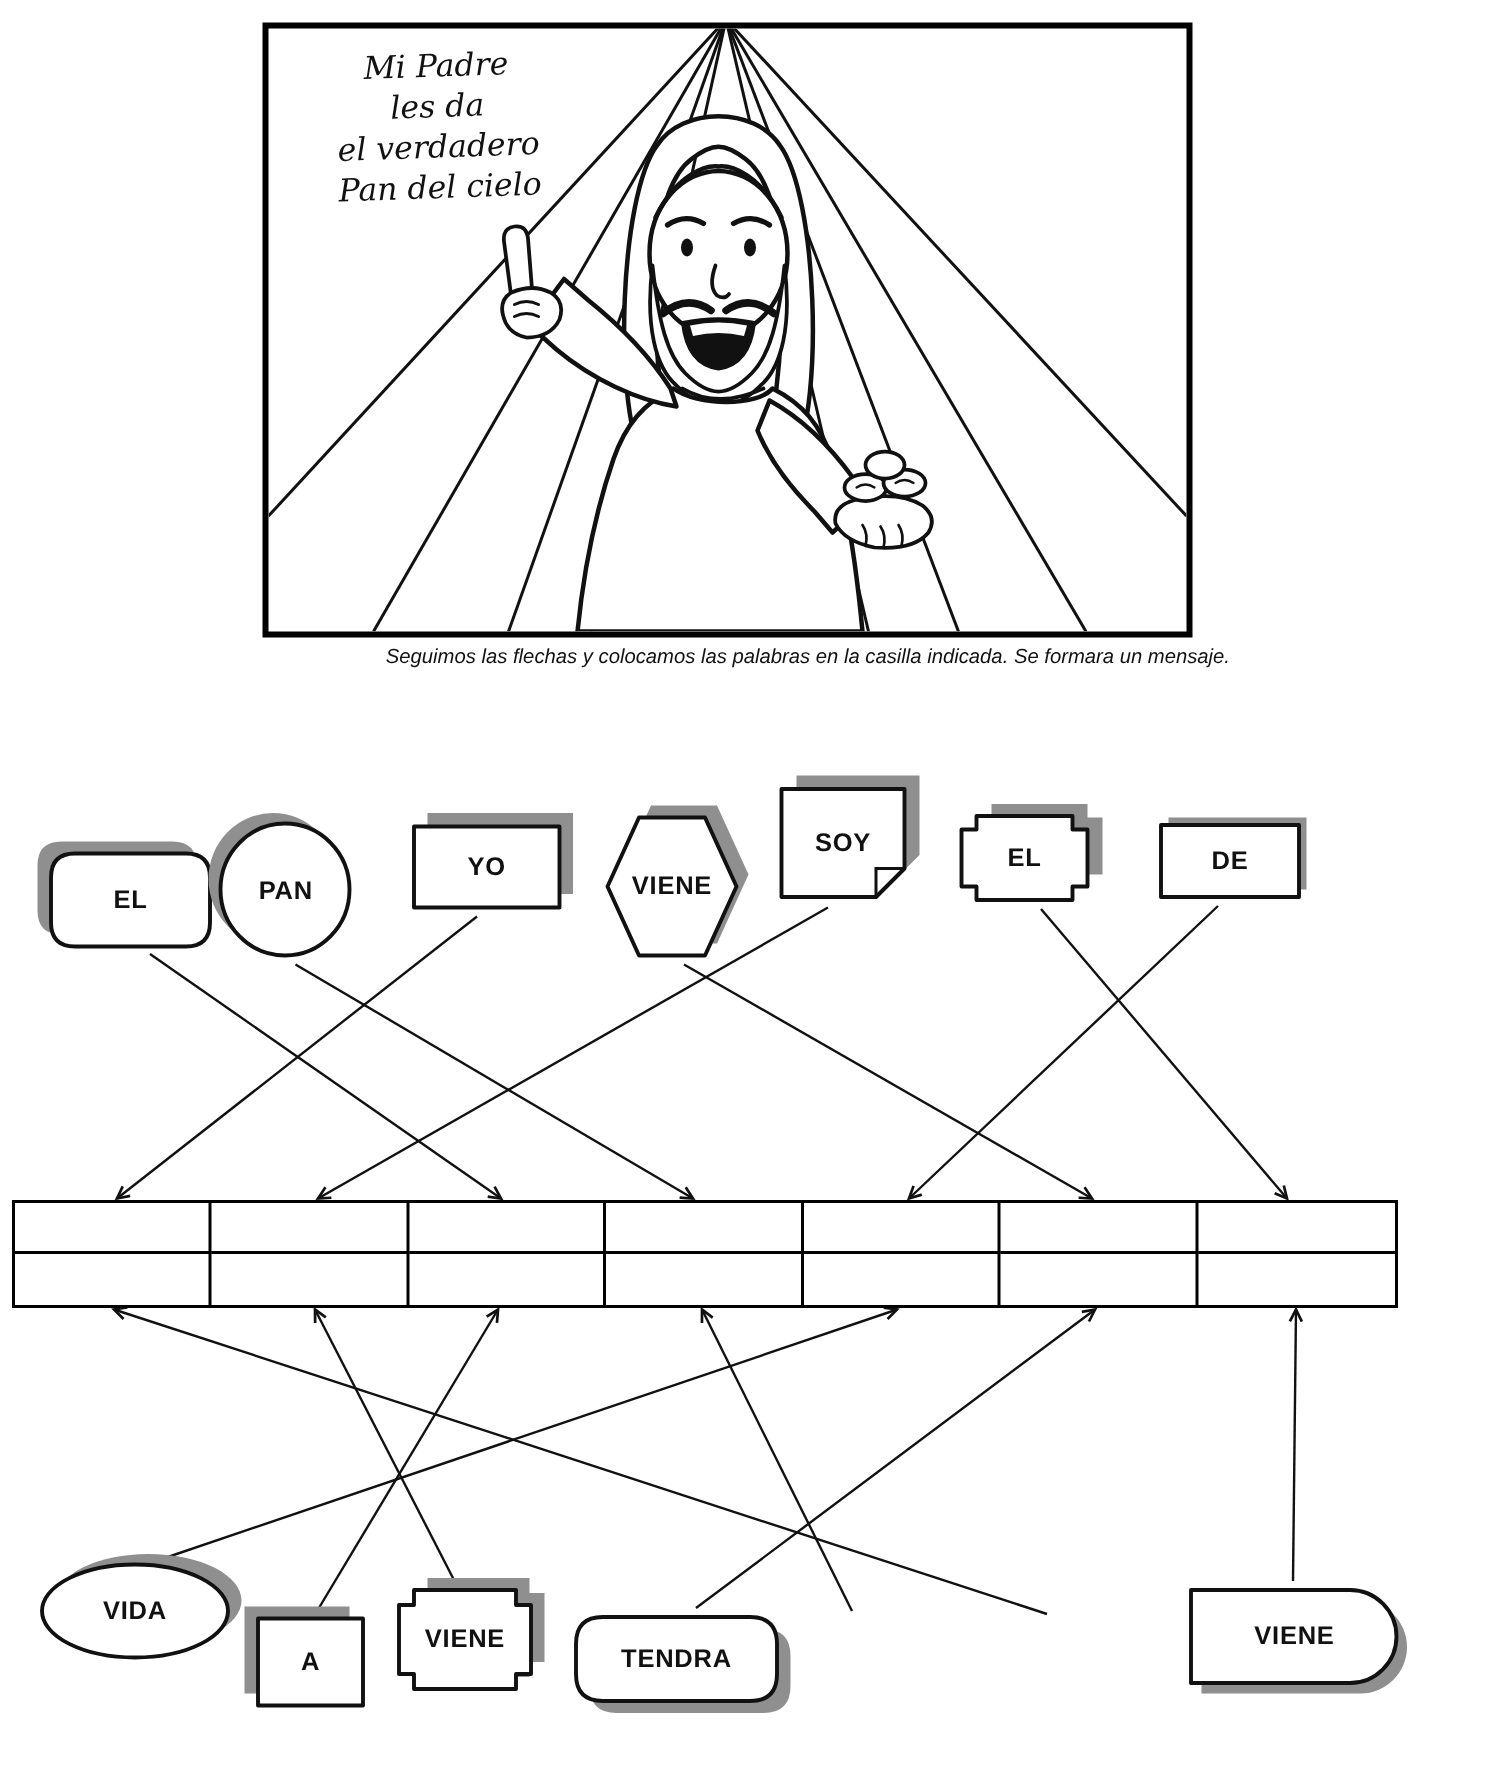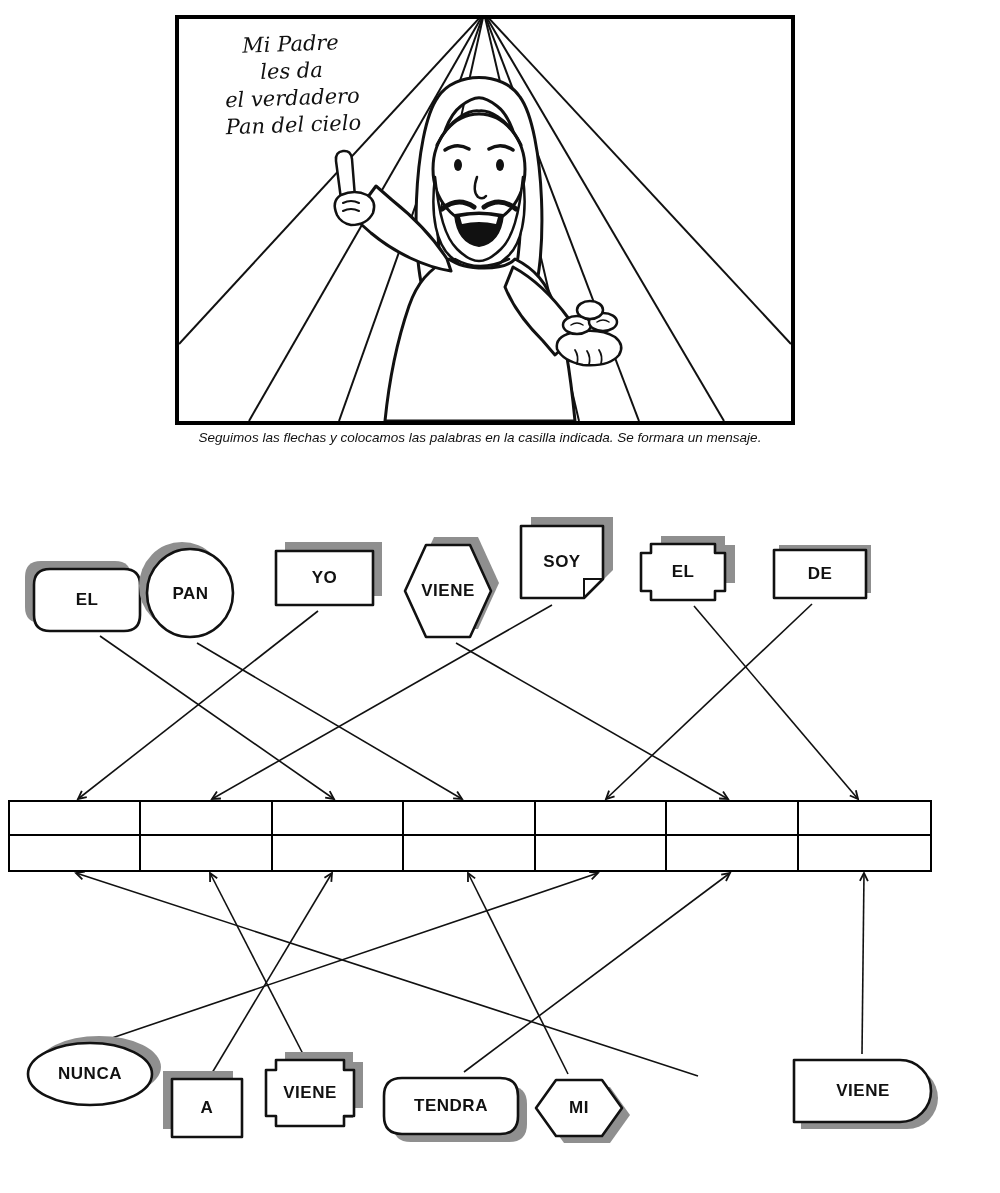--- a/index.html
+++ b/index.html
@@ -7,21 +7,21 @@
           font-family:"Liberation Sans",sans-serif;color:#111;}
 
   
   .frame{position:absolute;left:175px;top:15px;width:612px;height:402px;border:4px solid #000;
          background:#fff;overflow:hidden;}
   .pic{position:absolute;left:0;top:0;width:612px;height:402px;}
   .speech{position:absolute;left:18px;top:12px;width:190px;text-align:center;
           font-family:"DejaVu Serif",serif;font-style:italic;font-size:21px;line-height:1.28;
           transform:rotate(-2deg);color:#111;}
 
-  .instruction{position:absolute;left:140px;top:430px;width:680px;text-align:center;
+  .instruction{position:absolute;left:140px;top:430px;width:680px;text-align:right;
                font-style:italic;font-size:13.5px;color:#111;}
 
   
   .arrows-svg{position:absolute;left:0;top:0;width:1000px;height:1193px;z-index:1;}
   .arrow-line{stroke:#111;stroke-width:1.6;}
 
   
   .word{position:absolute;display:flex;align-items:center;justify-content:center;z-index:2;}
   .word svg{position:absolute;left:0;top:0;overflow:visible;}
   .wlabel{position:relative;font-weight:bold;font-size:17px;letter-spacing:.5px;color:#111;}
@@ -215,21 +215,21 @@
     <div class="cell"></div>
     <div class="cell"></div>
     <div class="cell"></div>
   </div>
 
   <div class="word" style="left:25px;top:1040px;width:130px;height:68px">
     <svg viewBox="0 0 130 68" width="130" height="68">
       <ellipse class="shadow" transform="translate(9,-7)" cx="65" cy="34" rx="62" ry="31"></ellipse>
       <ellipse class="shape" cx="65" cy="34" rx="62" ry="31"></ellipse>
     </svg>
-    <span class="wlabel">NUNCA</span>
+    <span class="wlabel">VIDA</span>
   </div>
 
   <div class="word" style="left:168px;top:1075px;width:78px;height:66px">
     <svg viewBox="0 0 78 66" width="78" height="66">
       <path class="shadow" transform="translate(-9,-8)" d="M4,4 H74 V62 H4 Z"></path>
       <path class="shape" d="M4,4 H74 V62 H4 Z"></path>
     </svg>
     <span class="wlabel">A</span>
   </div>
 
@@ -242,27 +242,20 @@
   </div>
 
   <div class="word" style="left:262px;top:1056px;width:96px;height:74px">
     <svg viewBox="0 0 96 74" width="96" height="74">
       <path class="shadow" transform="translate(9,-8)" d="M14,4 H82 V14 H92 V60 H82 V70 H14 V60 H4 V14 H14 Z"></path>
       <path class="shape" d="M14,4 H82 V14 H92 V60 H82 V70 H14 V60 H4 V14 H14 Z"></path>
     </svg>
     <span class="wlabel">VIENE</span>
   </div>
 
-  <div class="word" style="left:532px;top:1076px;width:94px;height:64px">
-    <svg viewBox="0 0 94 64" width="94" height="64">
-      <path class="shadow" transform="translate(8,7)" d="M24,4 H70 L90,32 L70,60 H24 L4,32 Z"></path>
-      <path class="shape" d="M24,4 H70 L90,32 L70,60 H24 L4,32 Z"></path>
-    </svg>
-    <span class="wlabel">MI</span>
-  </div>
 
 
   <div class="word" style="left:790px;top:1056px;width:146px;height:70px">
     <svg viewBox="0 0 146 70" width="146" height="70">
       <path class="shadow" transform="translate(7,7)" d="M4,4 H110 A31,31 0 0 1 110,66 H4 Z"></path>
       <path class="shape" d="M4,4 H110 A31,31 0 0 1 110,66 H4 Z"></path>
     </svg>
     <span class="wlabel">VIENE</span>
   </div>
 

